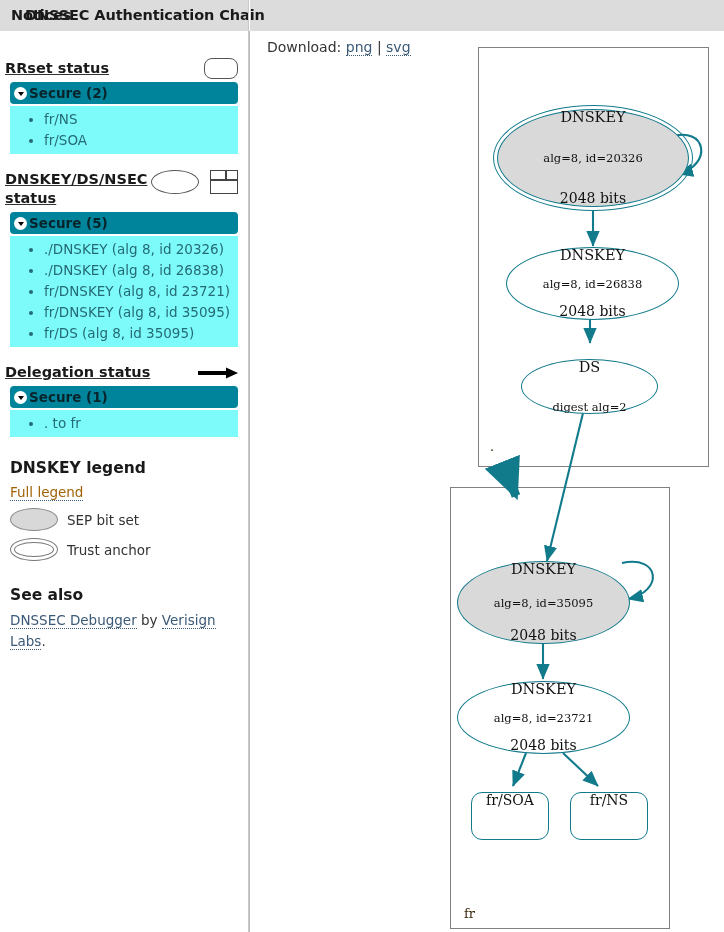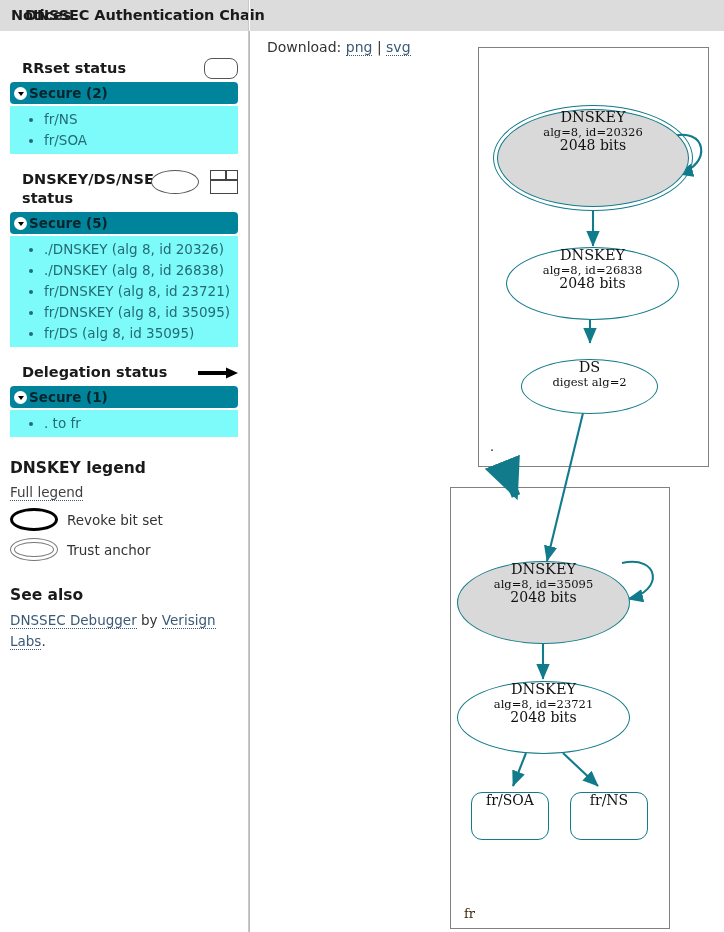--- a/index.html
+++ b/index.html
@@ -22,21 +22,21 @@
   .hdr-title.r{left:25px;}
   .v-divider{position:absolute;left:248px;top:0;width:1px;height:932px;background:#c9c9c9;}
   .v-divider2{position:absolute;left:249px;top:31px;width:1px;height:901px;background:#b9b9b9;}
 
   
   .sidebar{position:absolute;left:0;top:31px;width:248px;height:901px;background:#fff;}
   .sec-title{
     font-size:14.5px;font-weight:bold;color:#1a1a1a;margin:0;
     line-height:19px;
   }
-  .sec-title-row{position:relative;padding:0 22px;}
+  .sec-title-row{position:relative;padding:0 5px;text-decoration:underline;}
 
   .status-bar{
     margin:4px 10px 0 10px;background:#00849b;border-radius:4px;height:22px;
     display:flex;align-items:center;padding-left:4px;
   }
   .status-bar .lbl{font-size:13.5px;font-weight:bold;color:#08242b;margin-left:2px;}
   .chev{
     width:13px;height:13px;border-radius:50%;background:#ffffff;
     display:inline-flex;align-items:center;justify-content:center;flex:0 0 auto;
   }
@@ -74,21 +74,21 @@
     content:"";position:absolute;top:0;height:8px;left:14px;width:1.6px;background:#444;
   }
   .icon-row{
     position:absolute;right:10px;top:0;display:flex;align-items:center;gap:11px;
   }
   .ic-arrow{
     position:absolute;right:10px;top:4px;width:40px;height:12px;
   }
 
   .legend-link{
-    font-size:13.5px;color:#404040;text-decoration:none;
+    font-size:13.5px;color:#a16207;text-decoration:none;
     border-bottom:1px dotted #3b5a77;
   }
   .legend-row{display:flex;align-items:center;gap:9px;margin-top:7px;}
   .legend-row .txt{font-size:13.5px;color:#333;}
   .lg-ell{width:48px;height:23px;border-radius:50%;box-sizing:border-box;flex:0 0 auto;}
   .lg-sep{background:#d8d8d8;border:1.3px solid #8a8a8a;}
   .lg-revoke{background:#fff;border:3px solid #000;}
   .lg-anchor{
     background:#fff;border:1.3px solid #777;position:relative;
   }
@@ -107,21 +107,21 @@
 
   .graph{position:absolute;left:0;top:0;width:474px;height:901px;}
   .zonebox{position:absolute;border:1.3px solid #808080;background:transparent;}
   .zone-lbl{
     position:absolute;font-family:"DejaVu Serif","Liberation Serif",serif;
     font-size:13px;color:#3a2a10;white-space:nowrap;
   }
 
   .node{
     position:absolute;display:flex;flex-direction:column;align-items:center;
-    justify-content:flex-start;box-sizing:border-box;
+    justify-content:space-between;box-sizing:border-box;
     font-family:"DejaVu Serif","Liberation Serif",serif;color:#111;
     text-align:center;line-height:1.08;
   }
   .node .n1{font-size:14.5px;}
   .node .n2{font-size:11.5px;}
   .node .n3{font-size:14px;}
   .ell{border-radius:50%;border:1.7px solid #117a8b;background:#ffffff;}
   .ell.sep{background:#d9d9d9;}
   .ell.anchor{position:relative;}
   .ell.anchor:before{
@@ -194,22 +194,22 @@
     <ul class="item-list">
       <li>. to fr</li>
     </ul>
 
     <div style="padding:0 10px;margin-top:22px;">
       <div class="sec-title" style="font-size:15.5px;">DNSKEY legend</div>
       <div style="margin-top:4px;">
         <a class="legend-link" href="#">Full legend</a>
       </div>
       <div class="legend-row">
-        <span class="lg-ell lg-revoke"></span>
-        <span class="txt">Revoke bit set</span>
+        <span class="lg-ell lg-sep"></span>
+        <span class="txt">SEP bit set</span>
       </div>
       <div class="legend-row">
         <span class="lg-ell lg-anchor"></span>
         <span class="txt">Trust anchor</span>
       </div>
     </div>
 
     <div style="padding:0 10px;margin-top:25px;">
       <div class="sec-title" style="font-size:15.5px;">See also</div>
       <div class="seealso-txt" style="margin-top:5px;"><a href="#">DNSSEC Debugger</a><span> by </span><a href="#">Verisign Labs</a><span>.</span></div>

